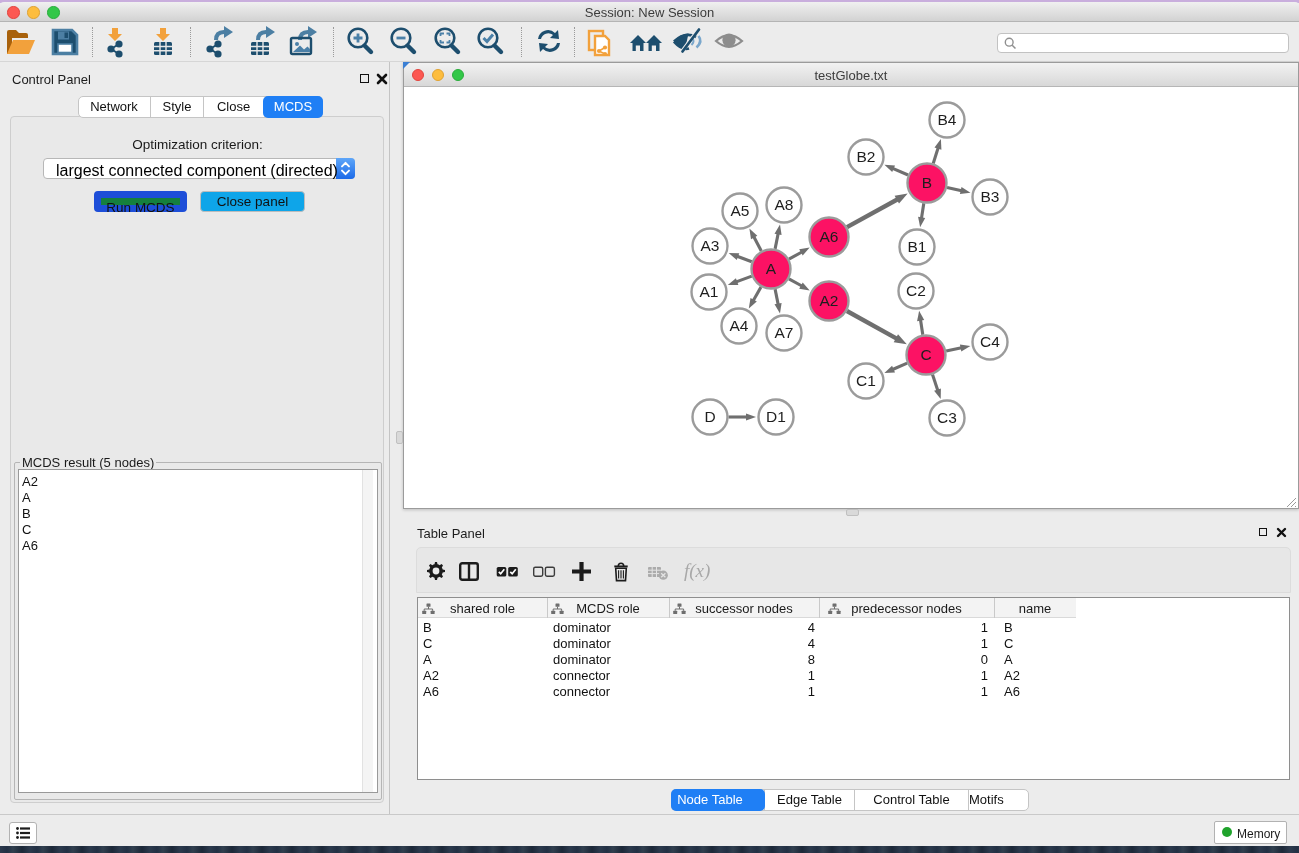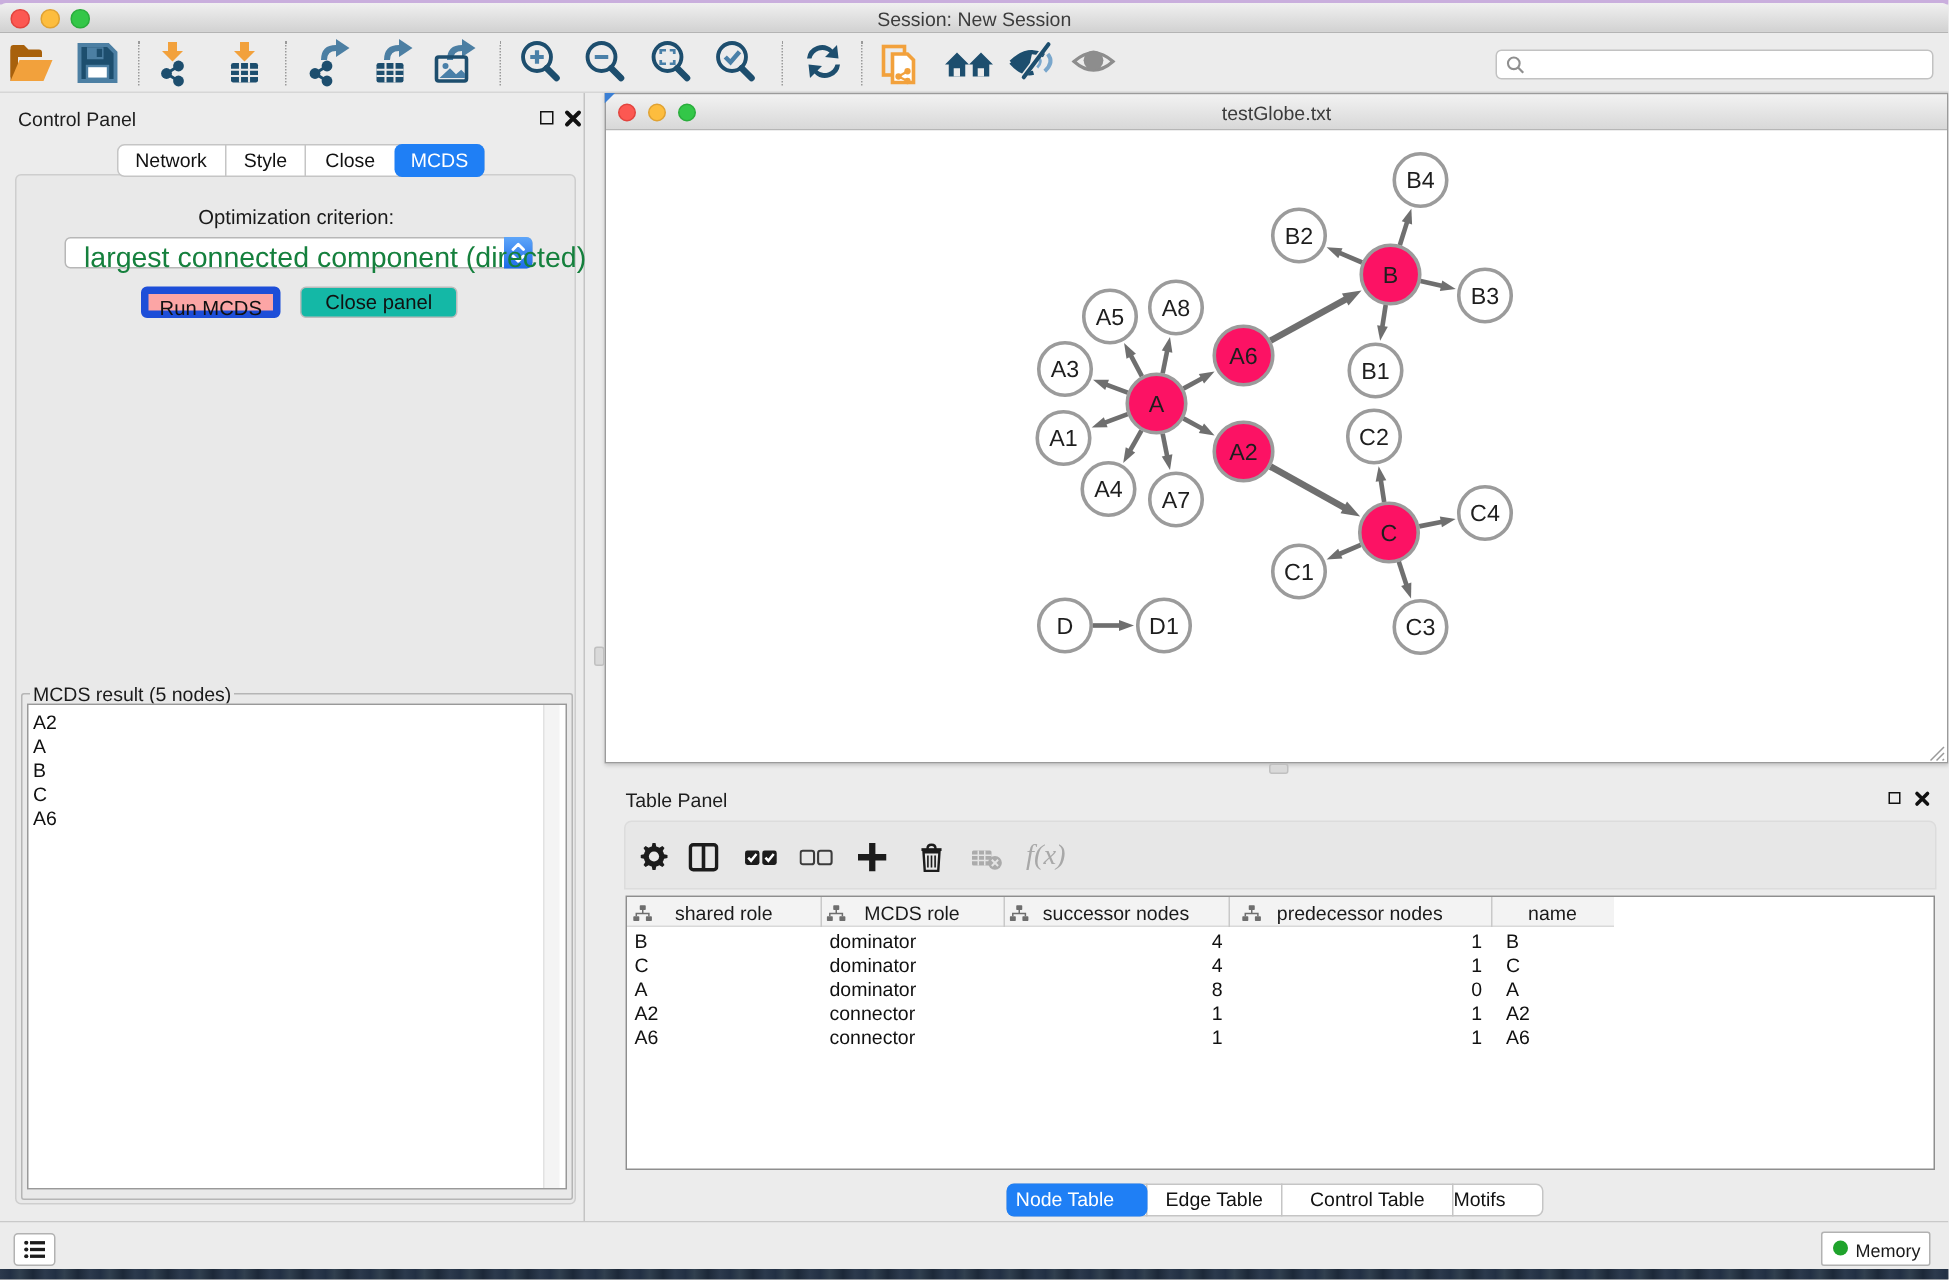--- a/index.html
+++ b/index.html
@@ -154,24 +154,24 @@
 <div class="abs" style="left:204px;top:99px;width:59px;text-align:center;font-size:13px;color:#111">Close</div>
 <div class="abs" style="left:263px;top:99px;width:60px;text-align:center;font-size:13px;color:#fff">MCDS</div>
 
 <div class="abs" style="left:0;top:137px;width:395px;text-align:center;font-size:13.5px;color:#1a1a1a">Optimization criterion:</div>
 
 <div class="abs" style="left:43px;top:158px;width:312px;height:21px;background:#fff;border:1px solid #b7b7b7;border-radius:4px"></div>
 <div class="abs" style="left:336px;top:158px;width:19px;height:21px;background:linear-gradient(#5ea6f9,#1c6ae8);border-radius:0 4px 4px 0"></div>
 <svg class="abs" style="left:340px;top:161px" width="11" height="15" viewBox="0 0 11 15">
     <path d="M2 5.4 L5.5 1.8 L9 5.4 M2 9.6 L5.5 13.2 L9 9.6" stroke="#fff" stroke-width="1.9" fill="none" stroke-linecap="round" stroke-linejoin="round"></path>
   </svg>
-<div class="abs" style="left:56px;top:161.5px;font-size:19px;color:#15803d">largest connected component (directed)</div>
-
-<div class="abs" style="left:94px;top:191px;width:93px;height:21px;background:#fca5a5;border:5px solid #1d4ed8;border-radius:4px;text-align:center;font-size:13.5px;color:#111;line-height:19px">Run MCDS</div>
-<div class="abs" style="left:200px;top:191px;width:105px;height:21px;background:#14b8a6;border:1px solid #bcbcbc;border-radius:4px;text-align:center;font-size:13.5px;color:#111;line-height:19px">Close panel</div>
+<div class="abs" style="left:56px;top:161.5px;font-size:16px;color:#000000">largest connected component (directed)</div>
+
+<div class="abs" style="left:94px;top:191px;width:93px;height:21px;background:#15803d;border:7px solid #1d4ed8;border-radius:4px;text-align:center;font-size:13.5px;color:#111;line-height:19px">Run MCDS</div>
+<div class="abs" style="left:200px;top:191px;width:105px;height:21px;background:#0ea5e9;border:1px solid #bcbcbc;border-radius:4px;text-align:center;font-size:13.5px;color:#111;line-height:19px">Close panel</div>
 
 <fieldset class="abs" style="left:14px;top:455px;width:368px;height:345px;border:1px solid #b5b5b5;border-radius:2px">
 <legend style="font-size:13px;color:#1a1a1a;margin-left:5px;padding:0 2px">MCDS result (5 nodes)</legend>
 </fieldset>
 <div class="abs" style="left:18px;top:469px;width:360px;height:324px;background:#fff;border:1px solid #999"></div>
 <div class="abs" style="left:362px;top:470px;width:11px;height:322px;background:#f4f4f4;border-left:1px solid #e2e2e2"></div>
 <div class="abs" style="left:22px;top:474px;font-size:13px;color:#111;line-height:16px">A2<br>A<br>B<br>C<br>A6</div>
 
 <div class="abs" style="left:403px;top:62px;width:896px;height:447px;background:#fff;border:1px solid #9b9b9b;box-shadow:0 1px 3px rgba(0,0,0,0.2)"></div>
 <div class="abs" style="left:404px;top:63px;width:894px;height:24px;background:linear-gradient(#f2f2f2,#d8d8d8);border-bottom:1px solid #b6b6b6"></div>

